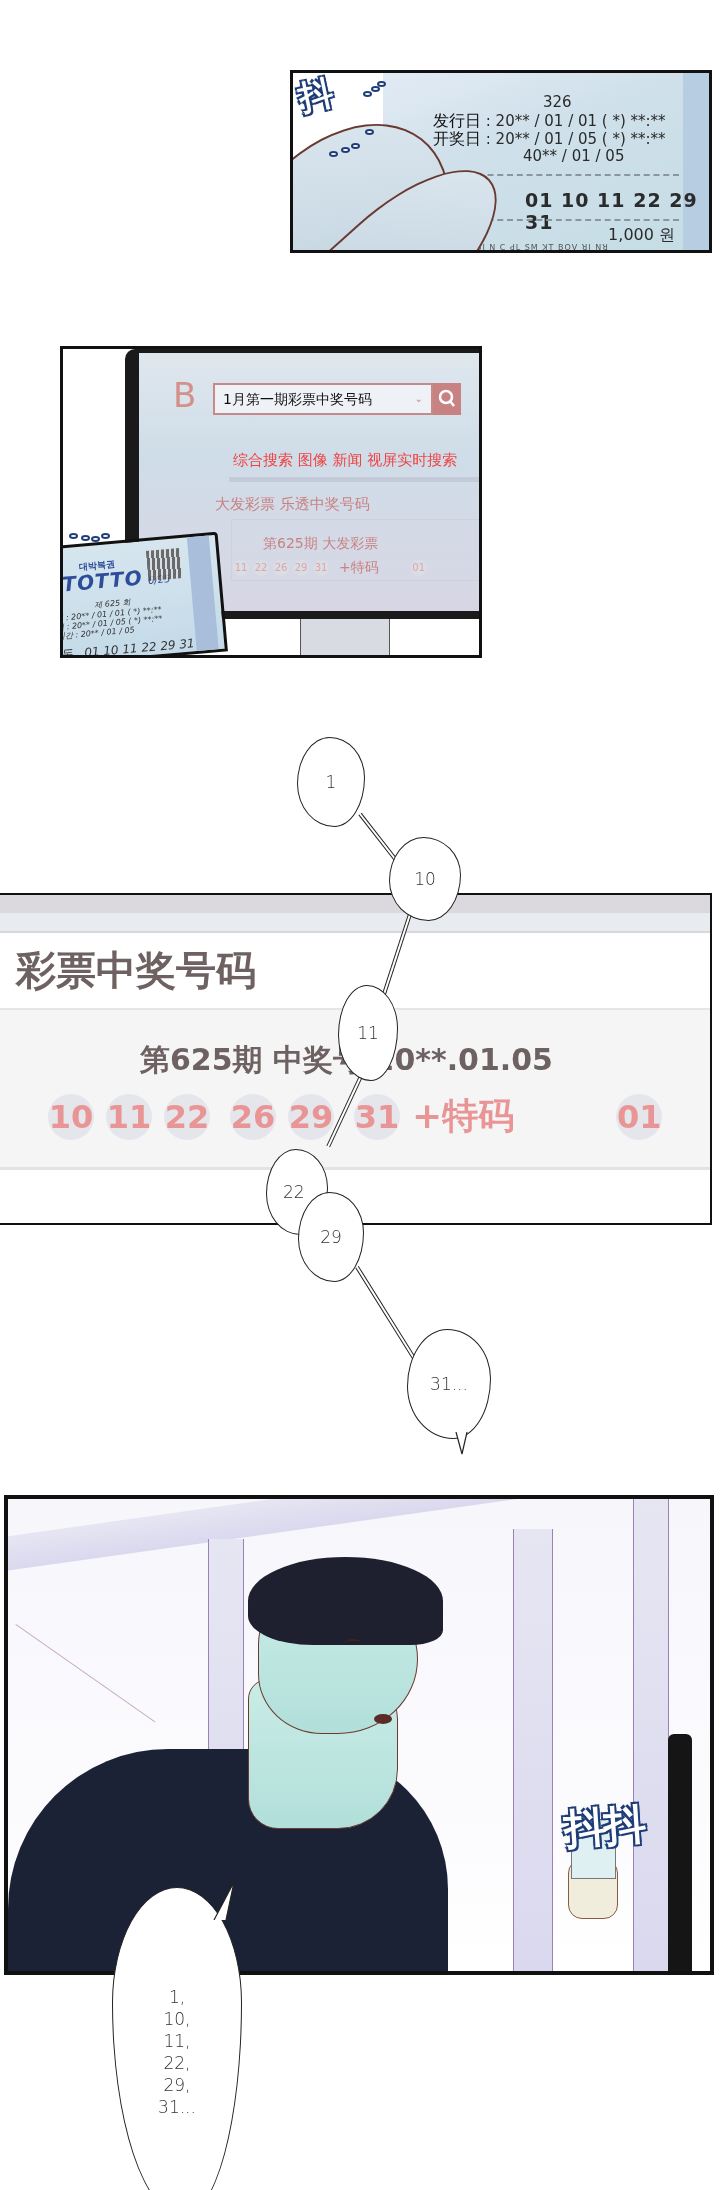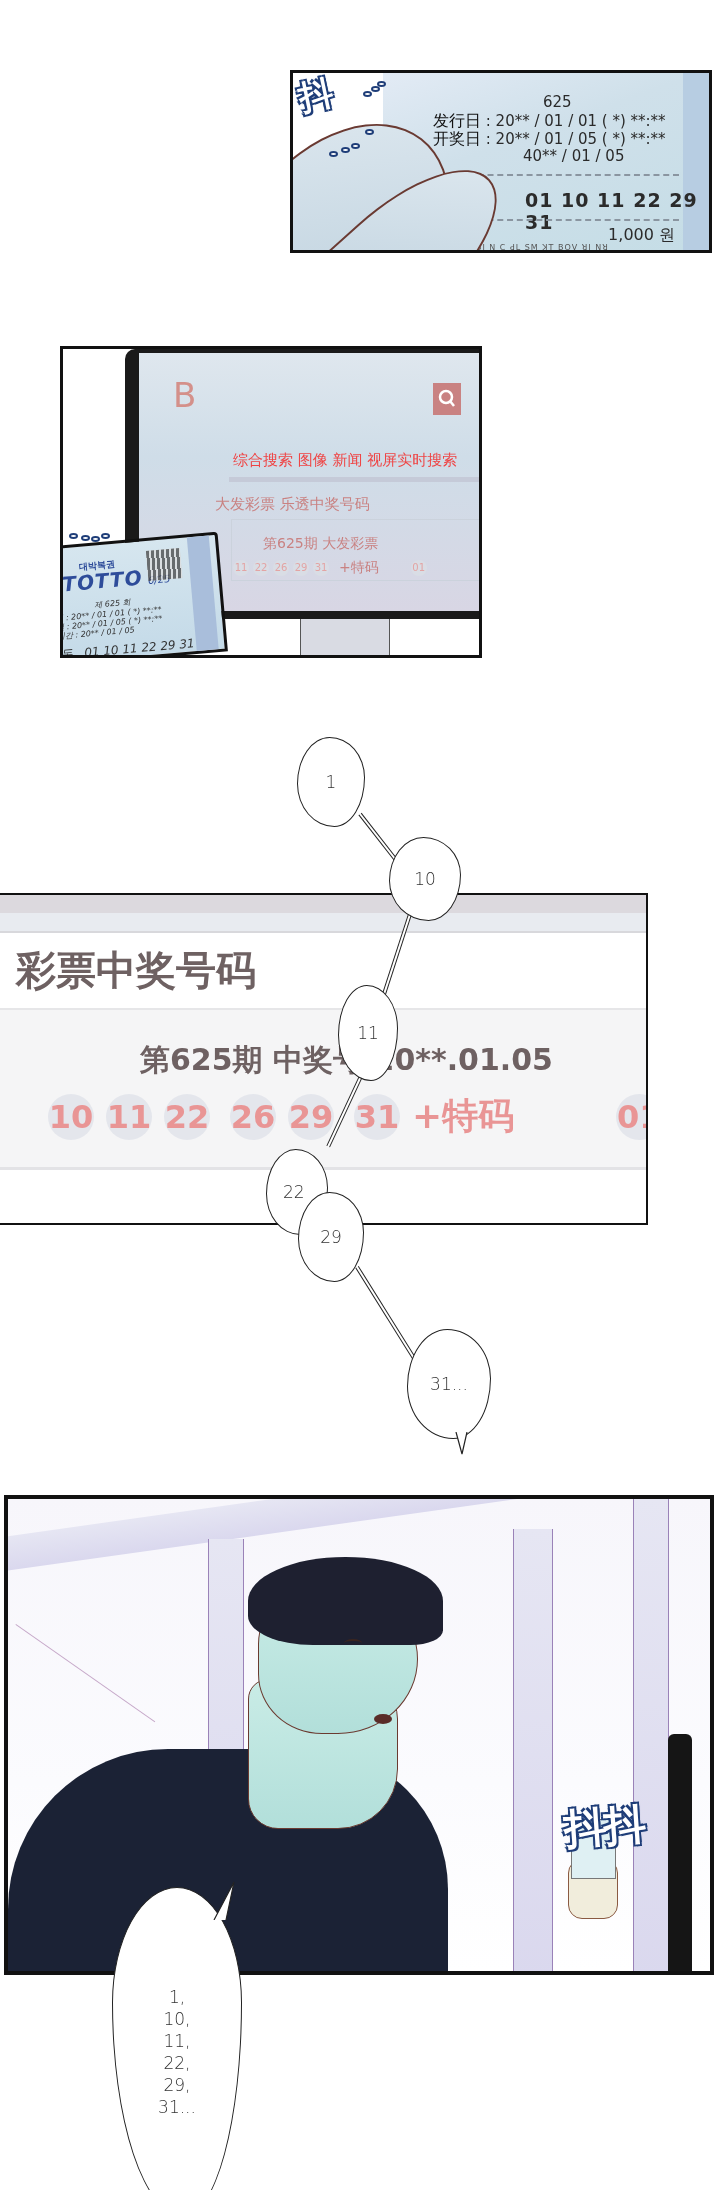--- a/index.html
+++ b/index.html
@@ -53,21 +53,21 @@
   #p2 .ticket .nums { font-size: 12px; color: #333; font-style: italic; white-space: nowrap; }
   #p2 .ticket .strip { right: 6px; top: 0; width: 22px; height: 100%; background: #a9bedb; }
 
   
   .bubble { background: #fff; border: 1.5px solid #222; border-radius: 48% 52% 45% 55% / 52% 45% 55% 48%;
             display: flex; align-items: center; justify-content: center;
             font-family: "DejaVu Sans", sans-serif; font-size: 17px; color: #333; font-weight: 300; z-index: 5; }
   .connector { height: 4px; border-top: 1px solid #222; border-bottom: 1px solid #222; background: #fff; transform-origin: 0 50%; z-index: 4; }
 
   
-  #p3 { left: 0px; top: 893px; width: 648px; height: 332px; border: 2px solid #111; border-left: none; overflow: hidden; background: #fff; padding-left: 40px; }
+  #p3 { left: 0px; top: 893px; width: 712px; height: 332px; border: 2px solid #111; border-left: none; overflow: hidden; background: #fff; padding-left: 40px; }
   #p3 .topbar1 { left: 0; top: 0; width: 100%; height: 18px; background: #dcd9de; }
   #p3 .topbar2 { left: 0; top: 18px; width: 100%; height: 20px; background: #e8ebf0; border-bottom: 2px solid #d8d8dc; }
   #p3 .heading { left: 16px; top: 48px; font-size: 40px; color: #6e6162; font-weight: bold; white-space: nowrap; }
   #p3 .card { left: 0; top: 113px; width: 100%; height: 162px; background: #f5f5f6; border-top: 2px solid #e6e6e8; border-bottom: 3px solid #e3e3e6; }
   #p3 .period { left: 140px; top: 30px; font-size: 30px; color: #6e6162; font-weight: bold; white-space: nowrap; }
   #p3 .ball { width: 46px; height: 46px; border-radius: 50%; background: #e4e6ec; color: #e99595; font-size: 32px; font-weight: bold;
               display: flex; align-items: center; justify-content: center; }
   #p3 .bonus { font-size: 36px; font-weight: bold; color: #e99595; white-space: nowrap; }
 
   
@@ -78,21 +78,21 @@
   .skin { background: linear-gradient(180deg,#c9ece6,#b2dfda); border: 1px solid #6b3a30; }
   .shirt { background: #1b2235; }
 </style>
 </head>
 <body>
 
 <div id="p1" class="abs">
   <div class="abs bg-left"></div>
   <div class="abs ticket-strip"></div>
 
-  <div class="abs t-line" style="left:250px; top:20px;">625</div>
+  <div class="abs t-line" style="left:250px; top:20px;">326</div>
   <div class="abs t-line" style="left:140px; top:38px;">
     <span class="t-label">发行日</span>
     <span>: 20** / 01 / 01 ( *) **:**</span>
   </div>
   <div class="abs t-line" style="left:140px; top:56px;">
     <span class="t-label">开奖日</span>
     <span>: 20** / 01 / 05 ( *) **:**</span>
   </div>
   <div class="abs t-line" style="left:230px; top:74px;">40** / 01 / 05</div>
   <div class="abs dash" style="top:101px;"></div>
@@ -113,20 +113,24 @@
   <div class="abs drop" style="left:58px; top:70px;"></div>
   <div class="abs drop" style="left:72px; top:56px;"></div>
 </div>
 
 <div id="p2" class="abs">
   <div class="abs bezel"></div>
   <div class="abs stand"></div>
   <div class="abs screen"></div>
 
   <div class="abs logo" style="left:110px; top:26px;">B</div>
+  <div class="abs search-box">
+    <span class="abs search-text">1月第一期彩票中奖号码</span>
+    <span class="abs chev">⌄</span>
+  </div>
   <div class="abs search-btn">
     <svg width="28" height="32" viewBox="0 0 28 32">
       <circle cx="13" cy="14" r="6" stroke="#fff" stroke-width="2.5" fill="none"></circle>
       <line x1="17" y1="18" x2="21" y2="23" stroke="#fff" stroke-width="2.5"></line>
     </svg>
   </div>
   <div class="abs tabs">综合搜索 图像 新闻 视屏实时搜索</div>
   <div class="abs tabs-bar"></div>
   <div class="abs result-title">大发彩票 乐透中奖号码</div>
   <div class="abs result-box"></div>

